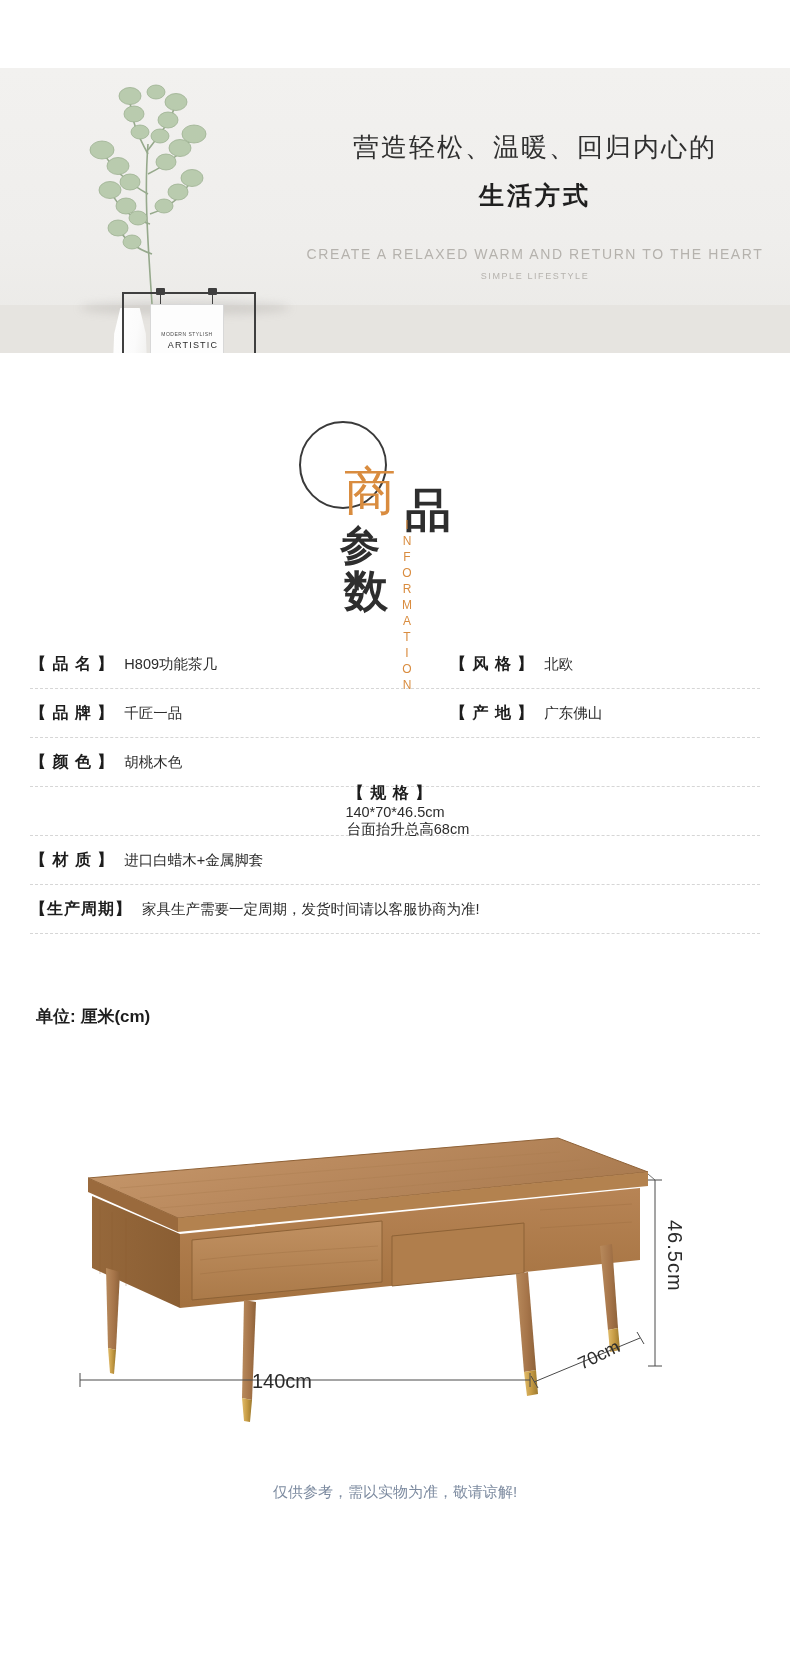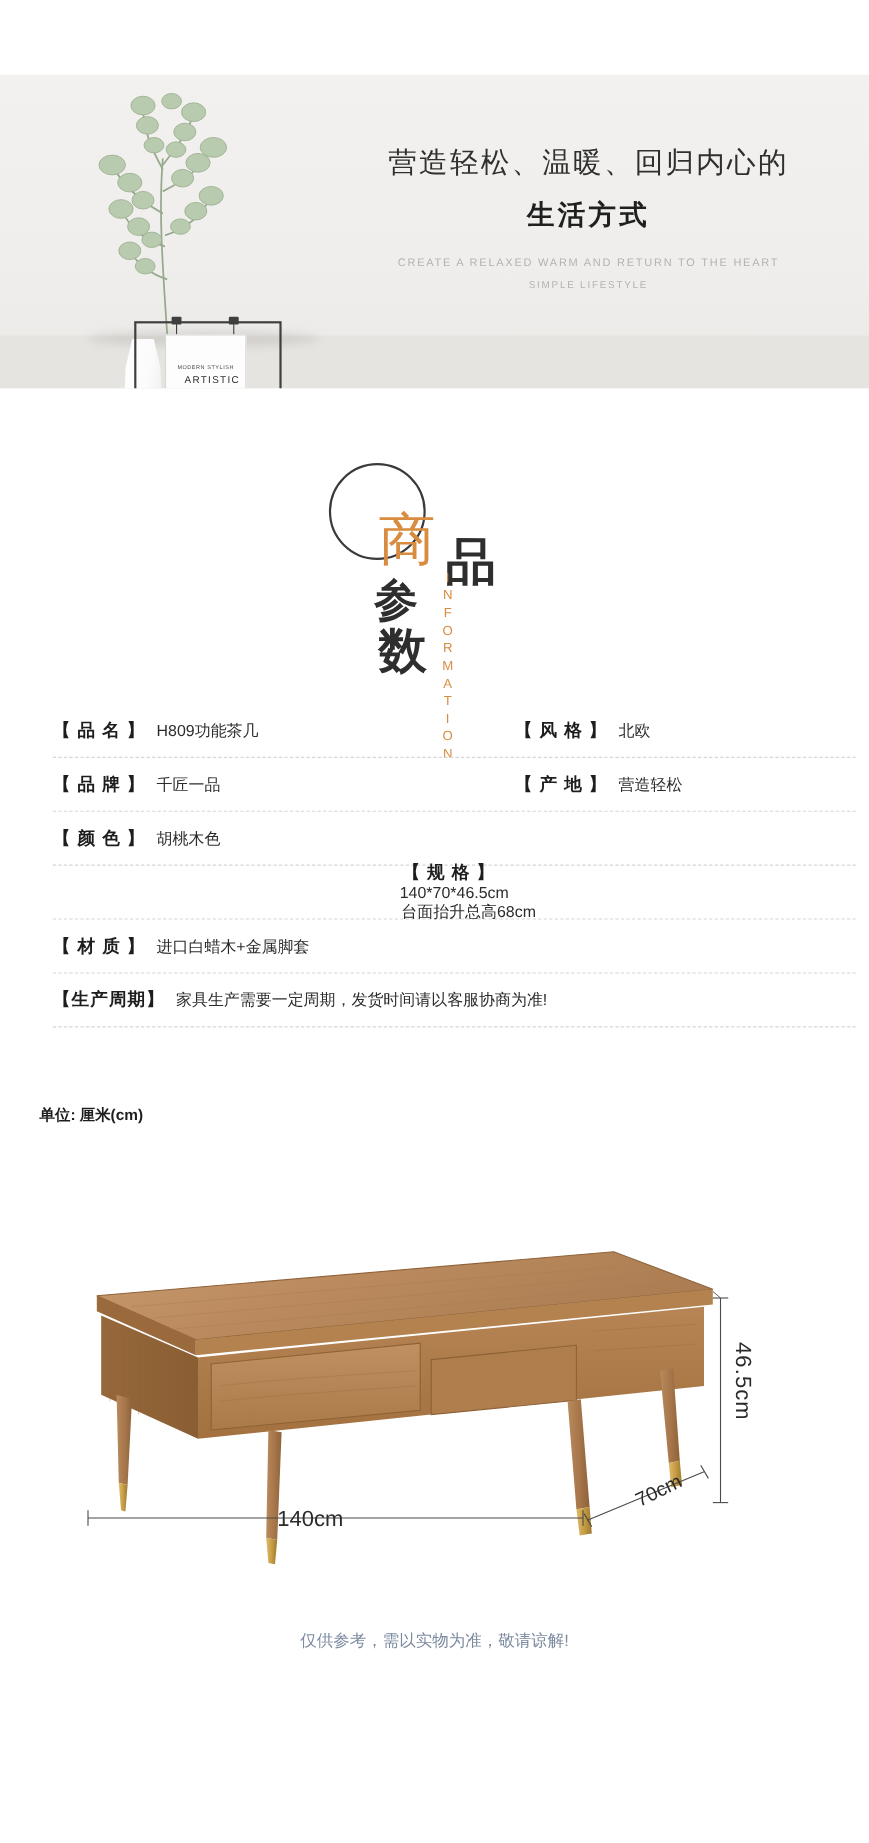--- a/index.html
+++ b/index.html
@@ -127,22 +127,22 @@
     font-family: "Liberation Sans", sans-serif;
   }
   .hero-sub {
     margin-top: 14px;
     font-size: 25px;
     font-weight: bold;
     letter-spacing: 3px;
     color: #1f1f1f;
   }
   .hero-en1 {
-    margin-top: 22px;
-    font-size: 10px;
+    margin-top: 34px;
+    font-size: 14px;
     letter-spacing: 1.6px;
     color: #b5b2ad;
   }
   .hero-en2 {
     margin-top: 9px;
     font-size: 9px;
     letter-spacing: 1.6px;
     color: #b5b2ad;
   }
 
@@ -210,21 +210,21 @@
     letter-spacing: 2px;
     color: #d98c3f;
     writing-mode: vertical-rl;
     text-orientation: upright;
   }
 
   
   .specs {
     position: absolute;
     top: 640px;
-    left: 48px;
+    left: 30px;
     width: 730px;
   }
   .spec-row {
     position: relative;
     height: 48px;
     border-bottom: 1px dashed #d6d6d6;
     display: flex;
     align-items: center;
   }
   .spec-cell {
@@ -251,21 +251,21 @@
     color: #2c2c2c;
     margin-left: 36px;
     white-space: nowrap;
   }
 
   
   .unit {
     position: absolute;
     top: 1005px;
     left: 36px;
-    font-size: 14px;
+    font-size: 17px;
     font-weight: bold;
     color: #1d1d1d;
   }
 
   
   .diagram {
     position: absolute;
     top: 1060px;
     left: 0;
     width: 790px;
@@ -383,21 +383,21 @@
     </div>
   </div>
 
   <div class="spec-row">
     <div class="spec-cell left">
       <span class="spec-key">【 品 牌 】</span>
       <span class="spec-val">千匠一品</span>
     </div>
     <div class="spec-cell right">
       <span class="spec-key">【 产 地 】</span>
-      <span class="spec-val">营造轻松</span>
+      <span class="spec-val">广东佛山</span>
     </div>
   </div>
 
   <div class="spec-row">
     <div class="spec-cell left">
       <span class="spec-key">【 颜 色 】</span>
       <span class="spec-val">胡桃木色</span>
     </div>
   </div>
 

